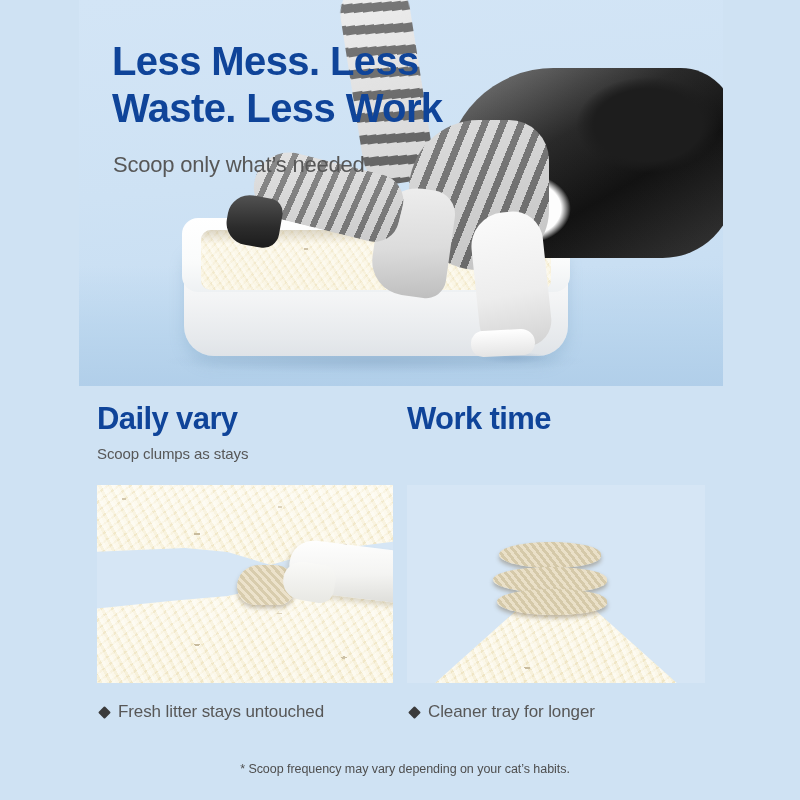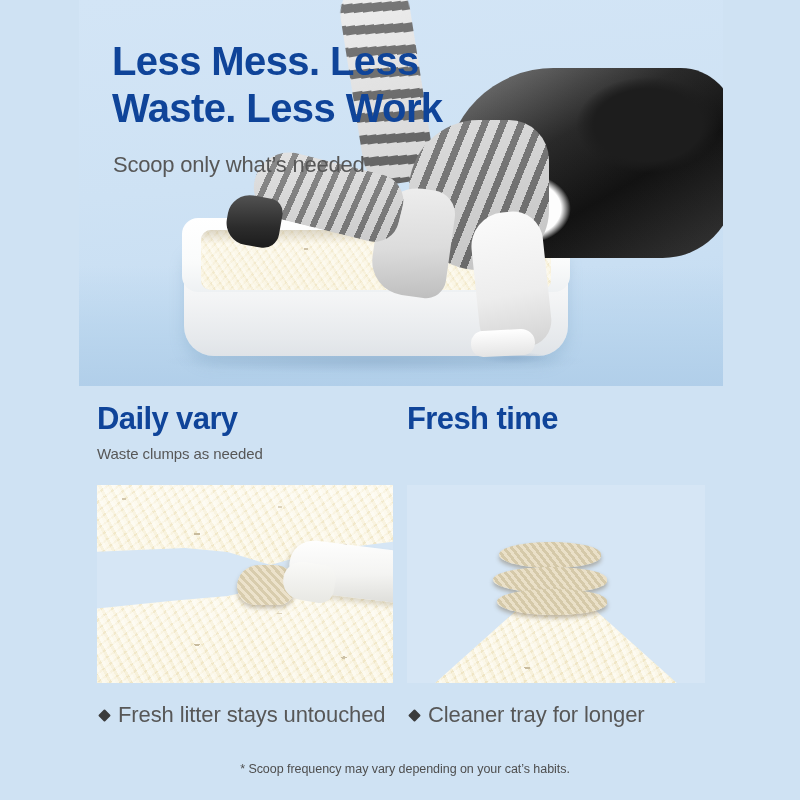--- a/index.html
+++ b/index.html
@@ -301,21 +301,21 @@
   .cs3 { left: 90px; top: 104px; width: 110px; height: 26px; }
 
   
   .bullet {
     position: absolute;
     top: 702px;
     display: flex;
     align-items: center;
     gap: 9px;
     color: #575757;
-    font-size: 22px;
+    font-size: 17px;
     letter-spacing: -.1px;
   }
   .bullet-left  { left: 100px; }
   .bullet-right { left: 410px; }
   .diamond {
     width: 9px; height: 9px;
     background: #3b3b3b;
     transform: rotate(45deg);
     flex: 0 0 auto;
     border-radius: 1px;
@@ -362,25 +362,25 @@
       <div class="cat-frontpaw"></div>
     </div>
   </div>
 
   <div class="headline">Less Mess. Less
 Waste. Less Work</div>
   <div class="subhead">Scoop only what’s needed</div>
 
   <div class="col col-left">
     <h2 class="col-title">Daily vary</h2>
-    <p class="col-sub">Waste clumps as needed</p>
+    <p class="col-sub">Scoop clumps as stays</p>
   </div>
 
   <div class="col col-right">
-    <h2 class="col-title">Fresh time</h2>
+    <h2 class="col-title">Work time</h2>
   </div>
 
   <div class="photo-card card-left">
     <div class="bed bed-top"></div>
     <div class="bed bed-bottom"></div>
     <div class="clump-left"></div>
     <div class="paw-left"></div>
     <div class="paw-left-toes"></div>
   </div>
 

